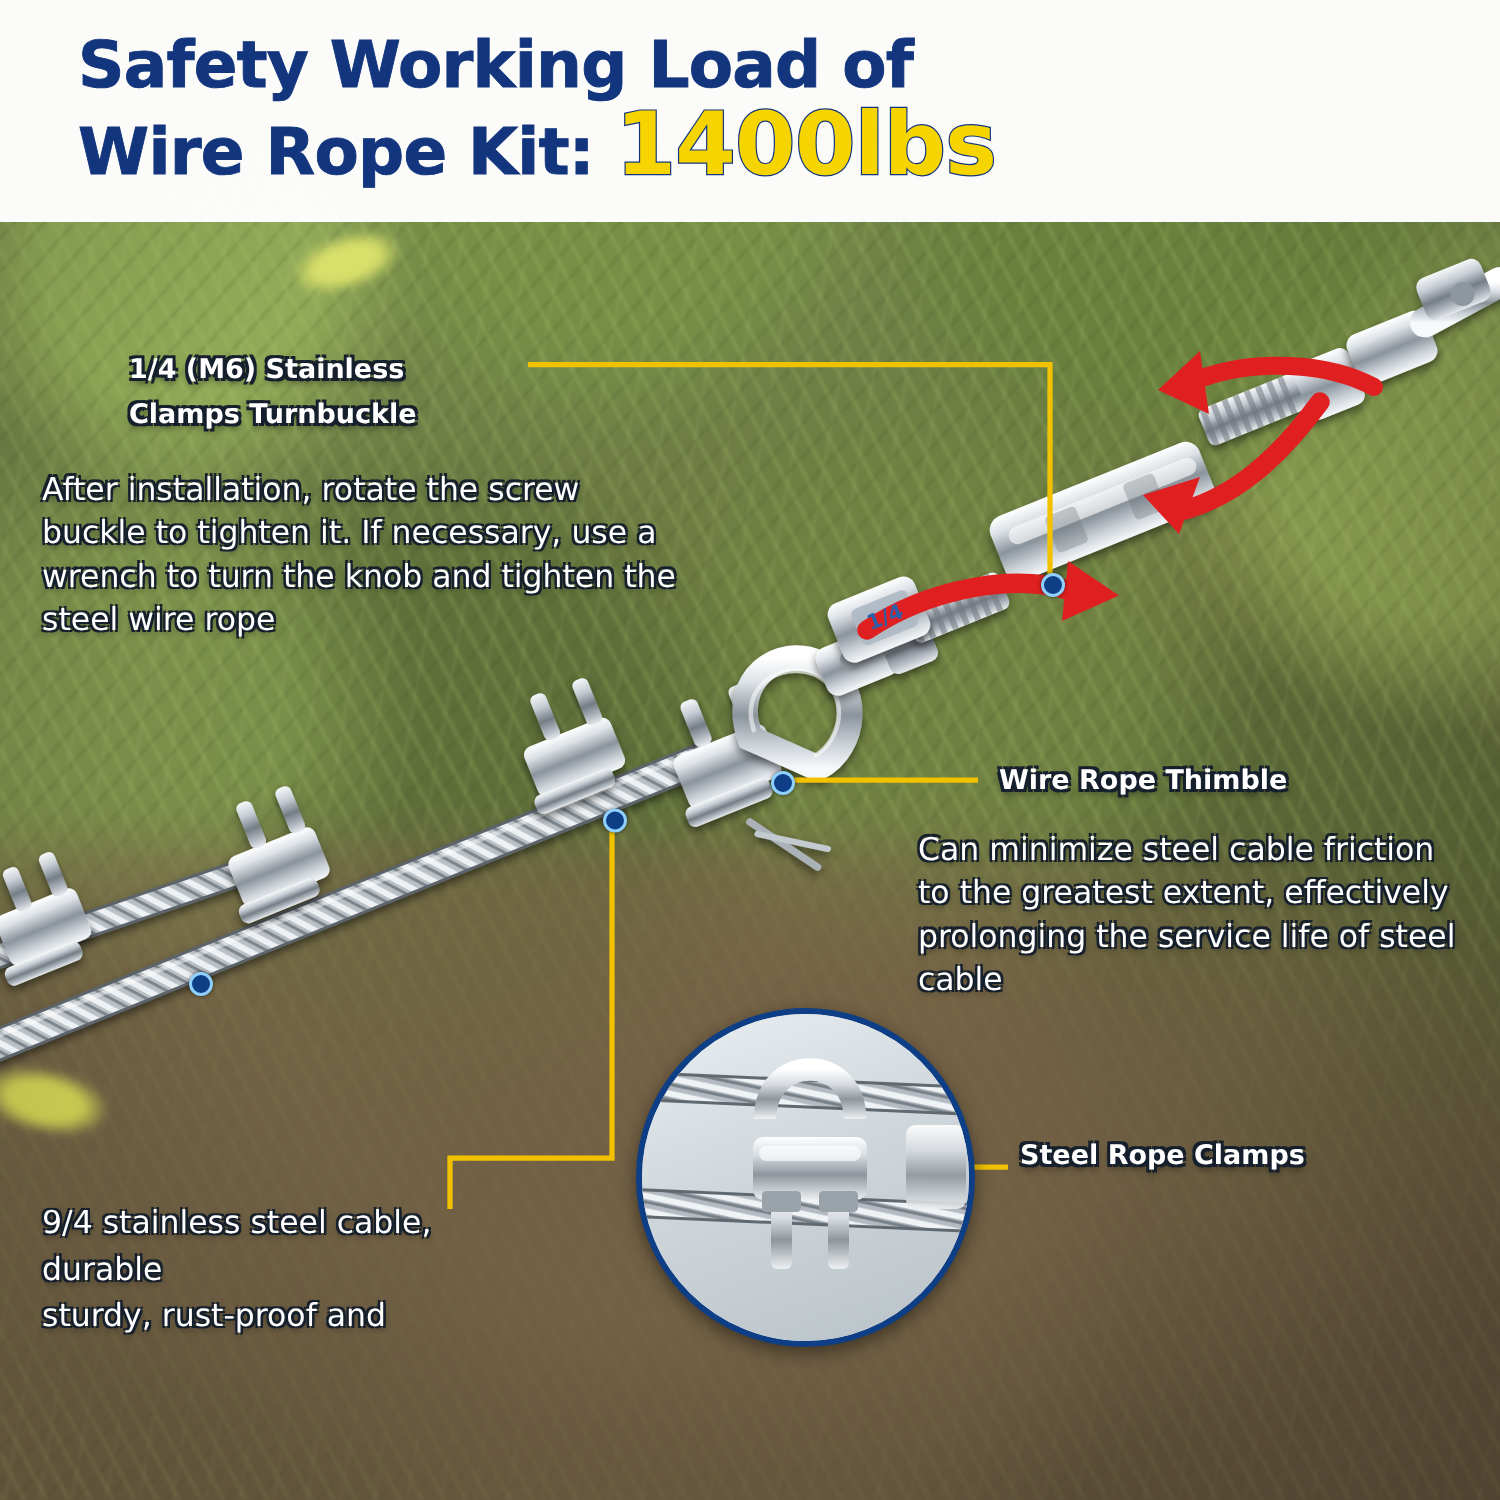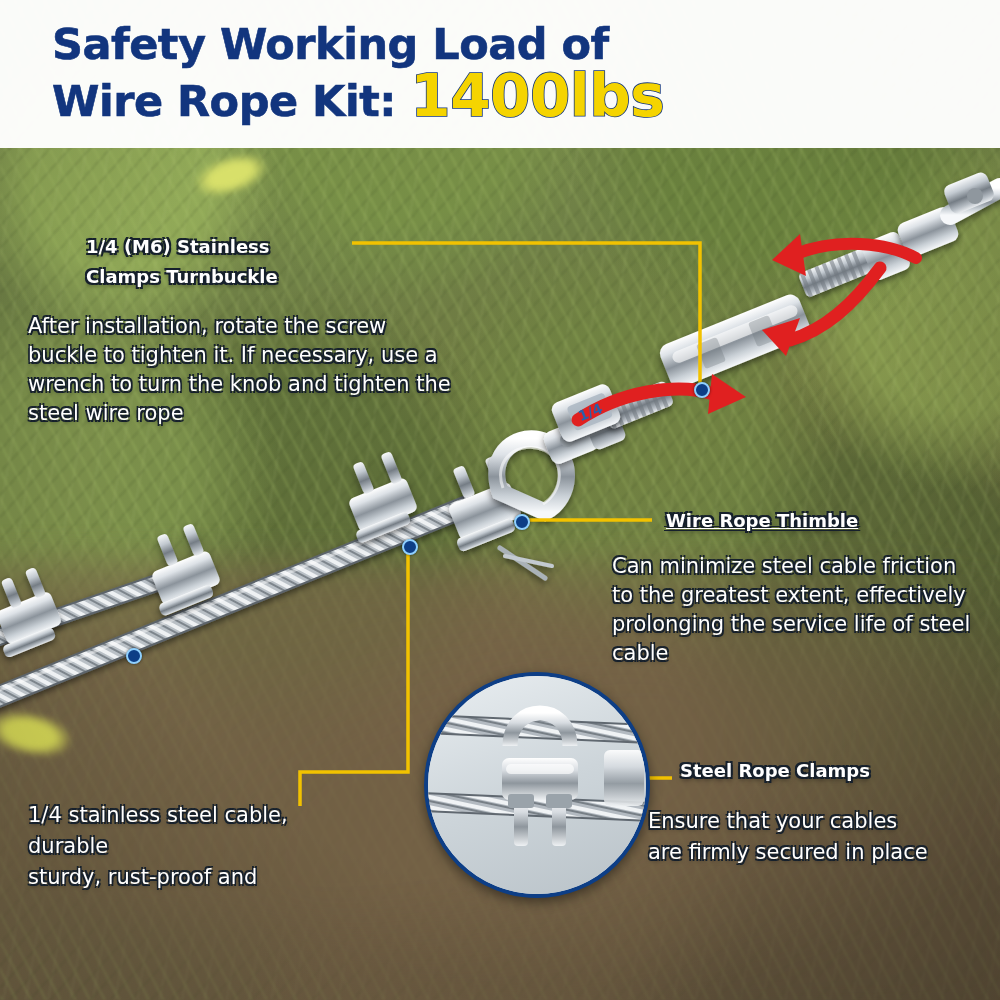--- a/index.html
+++ b/index.html
@@ -334,21 +334,21 @@
   <div class="dot" style="left:514px;top:514px;"></div>
   <div class="dot" style="left:402px;top:539px;"></div>
   <div class="dot" style="left:126px;top:648px;"></div>
 
   <div class="headline" style="left:86px;top:232px;width:330px;">
     <div>1/4 (M6) Stainless</div>
     <div>Clamps Turnbuckle</div>
   </div>
   <div class="body-text" style="left:28px;top:312px;width:430px;">After installation, rotate the screw buckle to tighten it. If necessary, use a wrench to turn the knob and tighten the steel wire rope</div>
 
-  <div class="headline" style="left:666px;top:506px;width:300px;text-decoration:underline;">Wire Rope Thimble</div>
+  <div class="headline" style="left:666px;top:506px;width:300px;">Wire Rope Thimble</div>
   <div class="body-text" style="left:612px;top:552px;width:362px;">Can minimize steel cable friction to the greatest extent, effectively prolonging the service life of steel cable</div>
 
   <div class="inset">
     <div class="inset-bg"></div>
     <svg width="218" height="218" style="position:absolute;left:0;top:0;">
       <defs>
         <pattern id="ropepat2" width="10" height="10" patternUnits="userSpaceOnUse" patternTransform="rotate(-78)">
           <rect width="10" height="10" fill="#b3bac1"></rect>
           <rect width="4" height="10" fill="#f0f3f5"></rect>
           <rect x="7" width="2" height="10" fill="#777f86"></rect>
@@ -374,24 +374,20 @@
       <rect x="86" y="122" width="14" height="48" rx="4" fill="url(#steel3)"></rect>
       <rect x="124" y="122" width="14" height="48" rx="4" fill="url(#steel3)"></rect>
       <rect x="80" y="118" width="26" height="14" rx="3" fill="#9aa3aa"></rect>
       <rect x="118" y="118" width="26" height="14" rx="3" fill="#9aa3aa"></rect>
 
       <rect x="176" y="74" width="40" height="56" rx="6" fill="url(#steel3)" opacity="0.9"></rect>
     </svg>
   </div>
 
   <div class="headline" style="left:680px;top:756px;width:300px;">Steel Rope Clamps</div>
-  <div class="body-text" style="left:648px;top:806px;width:340px;line-height:31px;">
-    <div>Ensure that your cables</div>
-    <div>are firmly secured in place</div>
-  </div>
 
   <div class="body-text" style="left:28px;top:800px;width:400px;line-height:31px;">
-    <div>1/4 stainless steel cable,</div>
+    <div>9/4 stainless steel cable,</div>
     <div>durable</div>
     <div>sturdy, rust-proof and</div>
   </div>
 
 </div>
 
 </body></html>

